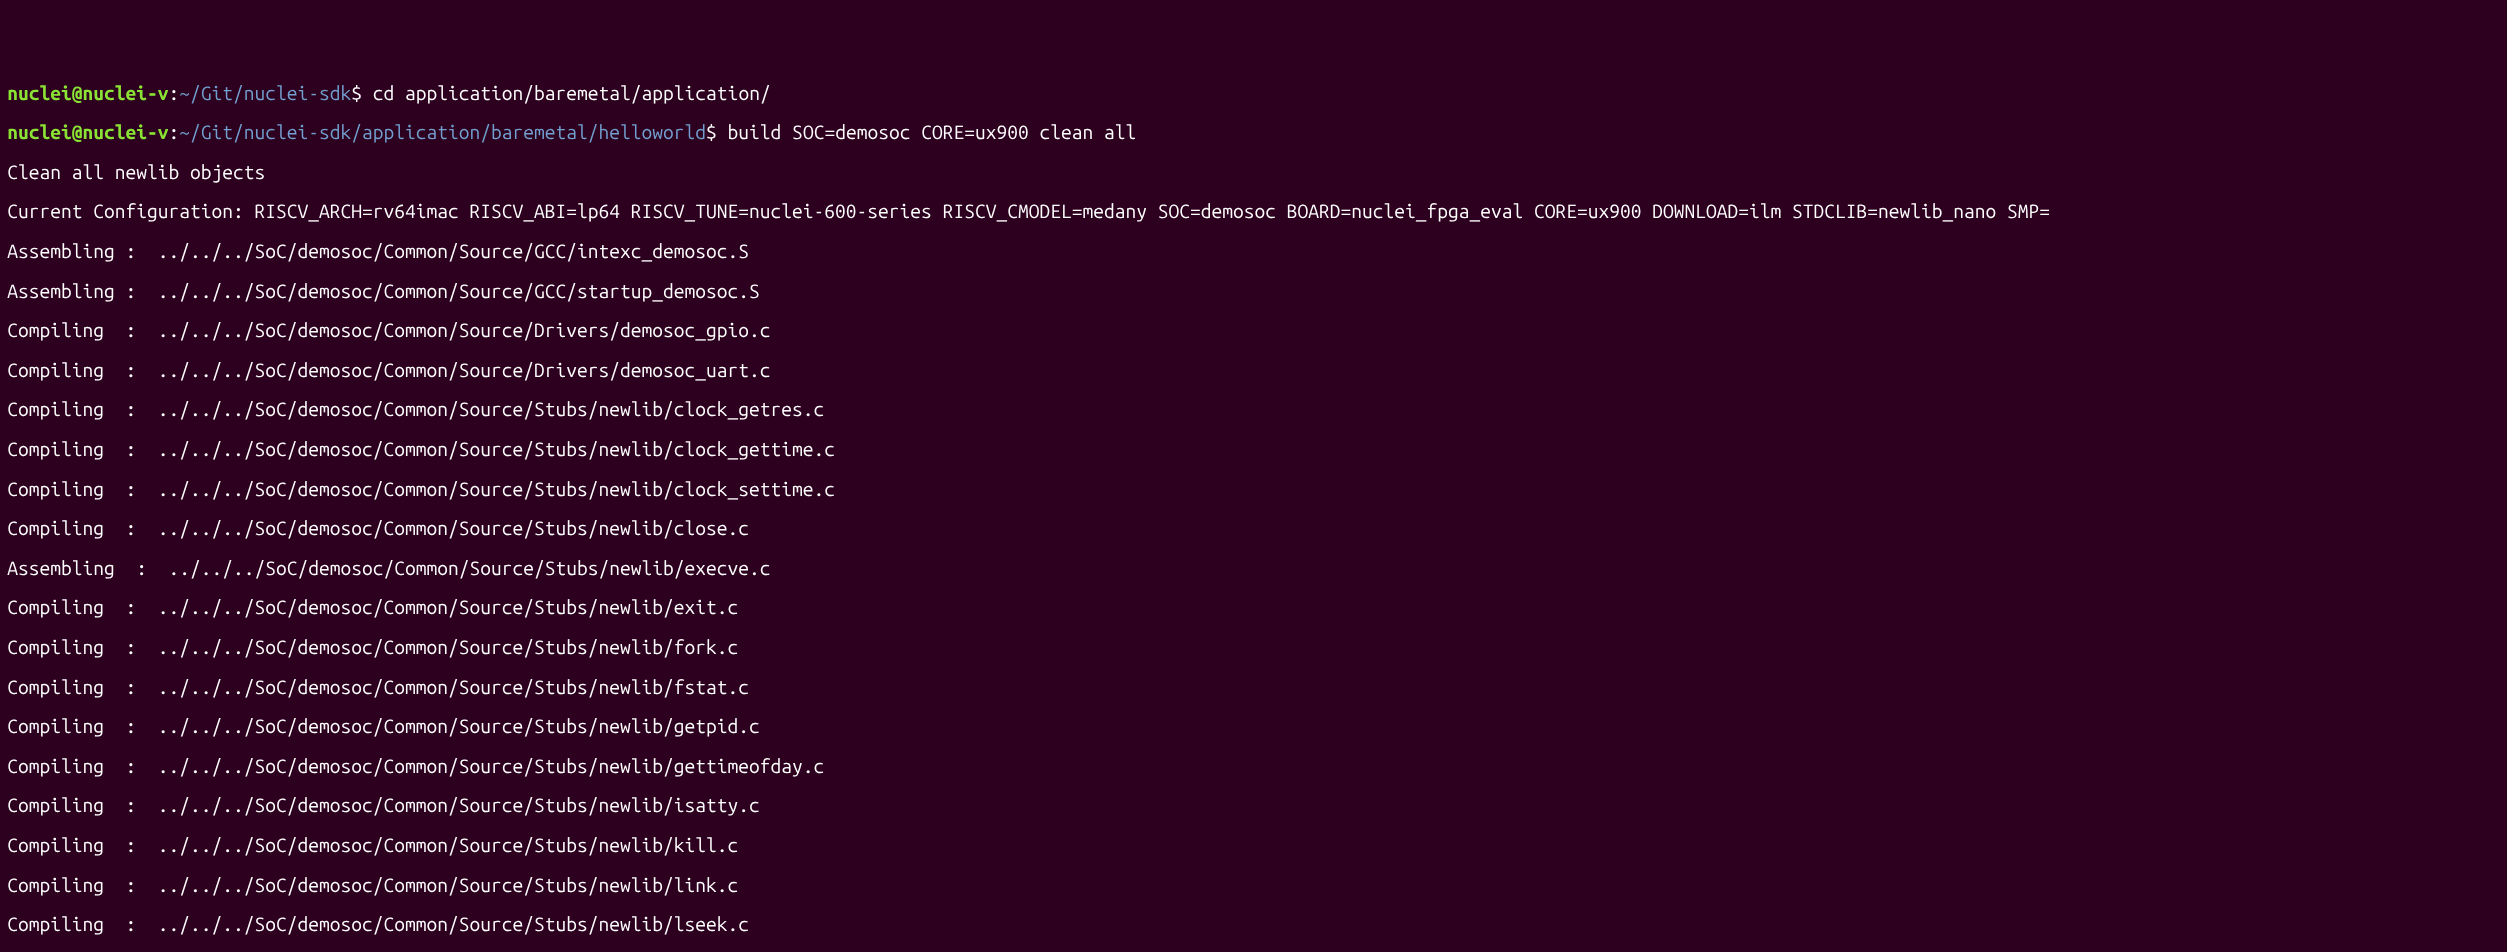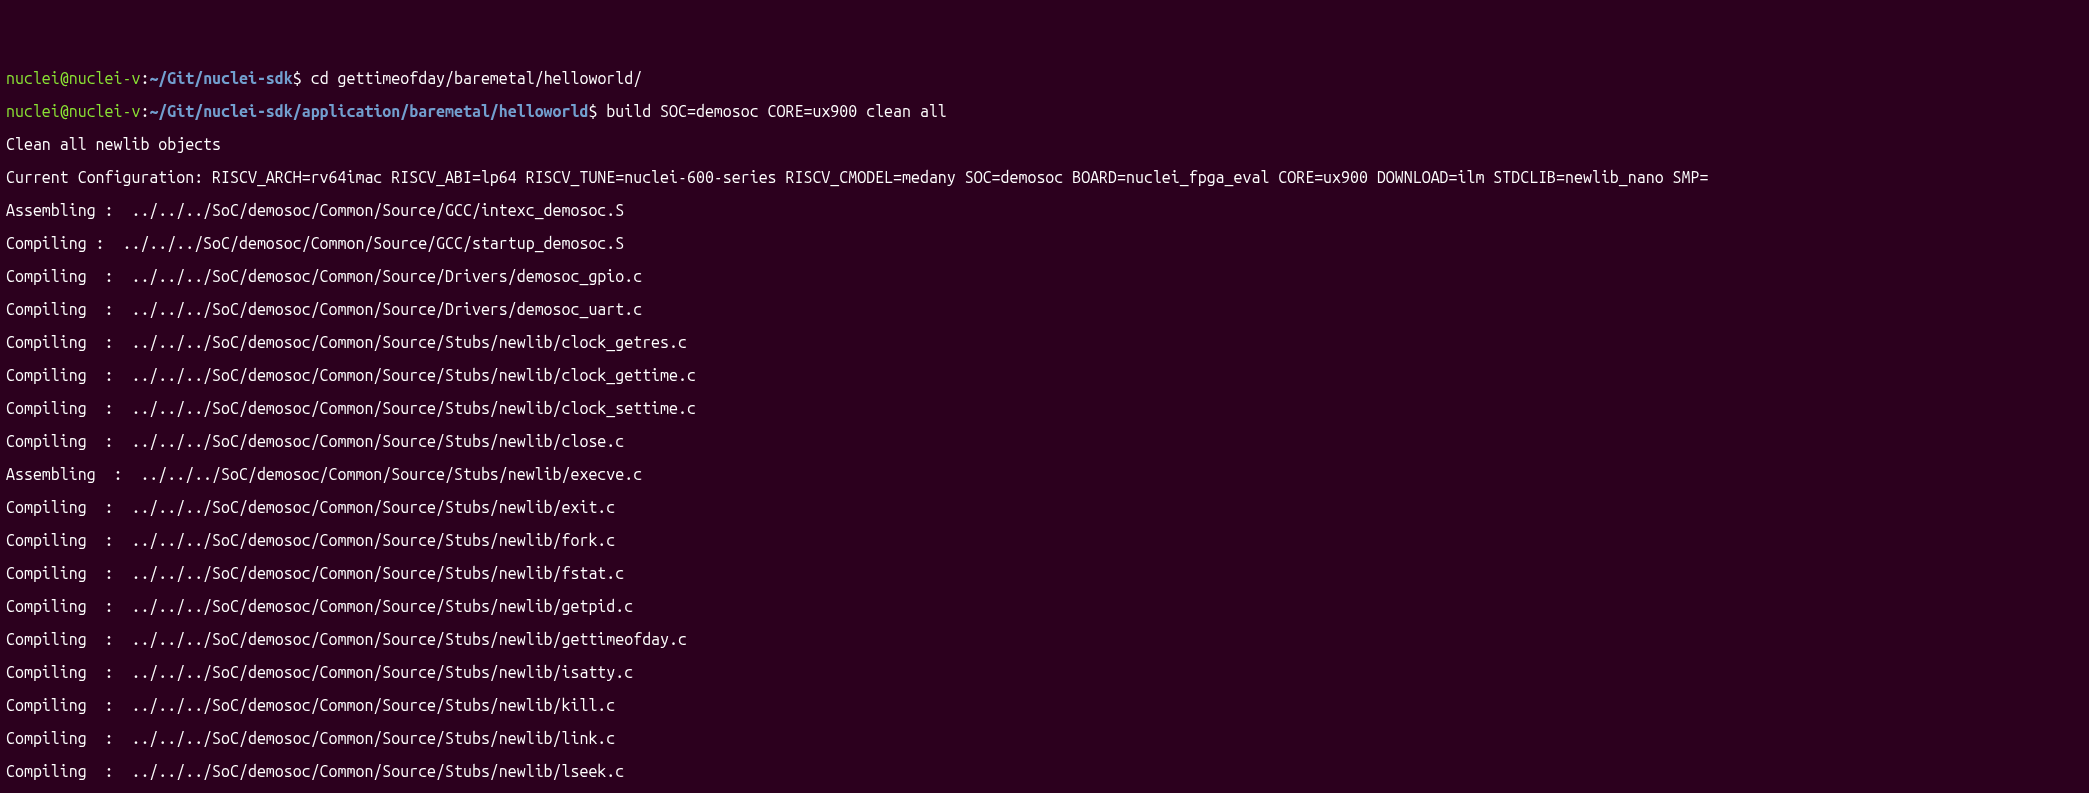--- a/index.html
+++ b/index.html
@@ -6,38 +6,38 @@
     margin: 0;
     padding: 4px 6px;
     background: #2c001e;
     color: #ffffff;
     font-family: "Ubuntu Mono", "DejaVu Sans Mono", "Consolas", monospace;
     font-size: 16px;
     line-height: 16.5px;
     white-space: pre;
     overflow-x: hidden;
   }
-  .user { color: #8ae234; font-weight: normal; }
-  .path { color: #729fcf; font-weight: bold; }
+  .user { color: #8ae234; font-weight: bold; }
+  .path { color: #729fcf; font-weight: normal; }
   .dollar { color: #ffffff; }
   .cmd { color: #ffffff; }
   .out { color: #ffffff; }
   .line { display: block; }
 </style>
 </head>
 <body>
 
 
 
-<span class="line"><span class="user">nuclei@nuclei-v</span><span class="out">:</span><span class="path">~/Git/nuclei-sdk</span><span class="dollar">$ </span><span class="cmd">cd gettimeofday/baremetal/helloworld/</span></span>
+<span class="line"><span class="user">nuclei@nuclei-v</span><span class="out">:</span><span class="path">~/Git/nuclei-sdk</span><span class="dollar">$ </span><span class="cmd">cd application/baremetal/application/</span></span>
 <span class="line"><span class="user">nuclei@nuclei-v</span><span class="out">:</span><span class="path">~/Git/nuclei-sdk/application/baremetal/helloworld</span><span class="dollar">$ </span><span class="cmd">build SOC=demosoc CORE=ux900 clean all</span></span>
 <span class="line out">Clean all newlib objects</span>
 <span class="line out">Current Configuration: RISCV_ARCH=rv64imac RISCV_ABI=lp64 RISCV_TUNE=nuclei-600-series RISCV_CMODEL=medany SOC=demosoc BOARD=nuclei_fpga_eval CORE=ux900 DOWNLOAD=ilm STDCLIB=newlib_nano SMP=</span>
 <span class="line out">Assembling :  ../../../SoC/demosoc/Common/Source/GCC/intexc_demosoc.S</span>
-<span class="line out">Compiling :  ../../../SoC/demosoc/Common/Source/GCC/startup_demosoc.S</span>
+<span class="line out">Assembling :  ../../../SoC/demosoc/Common/Source/GCC/startup_demosoc.S</span>
 <span class="line out">Compiling  :  ../../../SoC/demosoc/Common/Source/Drivers/demosoc_gpio.c</span>
 <span class="line out">Compiling  :  ../../../SoC/demosoc/Common/Source/Drivers/demosoc_uart.c</span>
 <span class="line out">Compiling  :  ../../../SoC/demosoc/Common/Source/Stubs/newlib/clock_getres.c</span>
 <span class="line out">Compiling  :  ../../../SoC/demosoc/Common/Source/Stubs/newlib/clock_gettime.c</span>
 <span class="line out">Compiling  :  ../../../SoC/demosoc/Common/Source/Stubs/newlib/clock_settime.c</span>
 <span class="line out">Compiling  :  ../../../SoC/demosoc/Common/Source/Stubs/newlib/close.c</span>
 <span class="line out">Assembling  :  ../../../SoC/demosoc/Common/Source/Stubs/newlib/execve.c</span>
 <span class="line out">Compiling  :  ../../../SoC/demosoc/Common/Source/Stubs/newlib/exit.c</span>
 <span class="line out">Compiling  :  ../../../SoC/demosoc/Common/Source/Stubs/newlib/fork.c</span>
 <span class="line out">Compiling  :  ../../../SoC/demosoc/Common/Source/Stubs/newlib/fstat.c</span>

